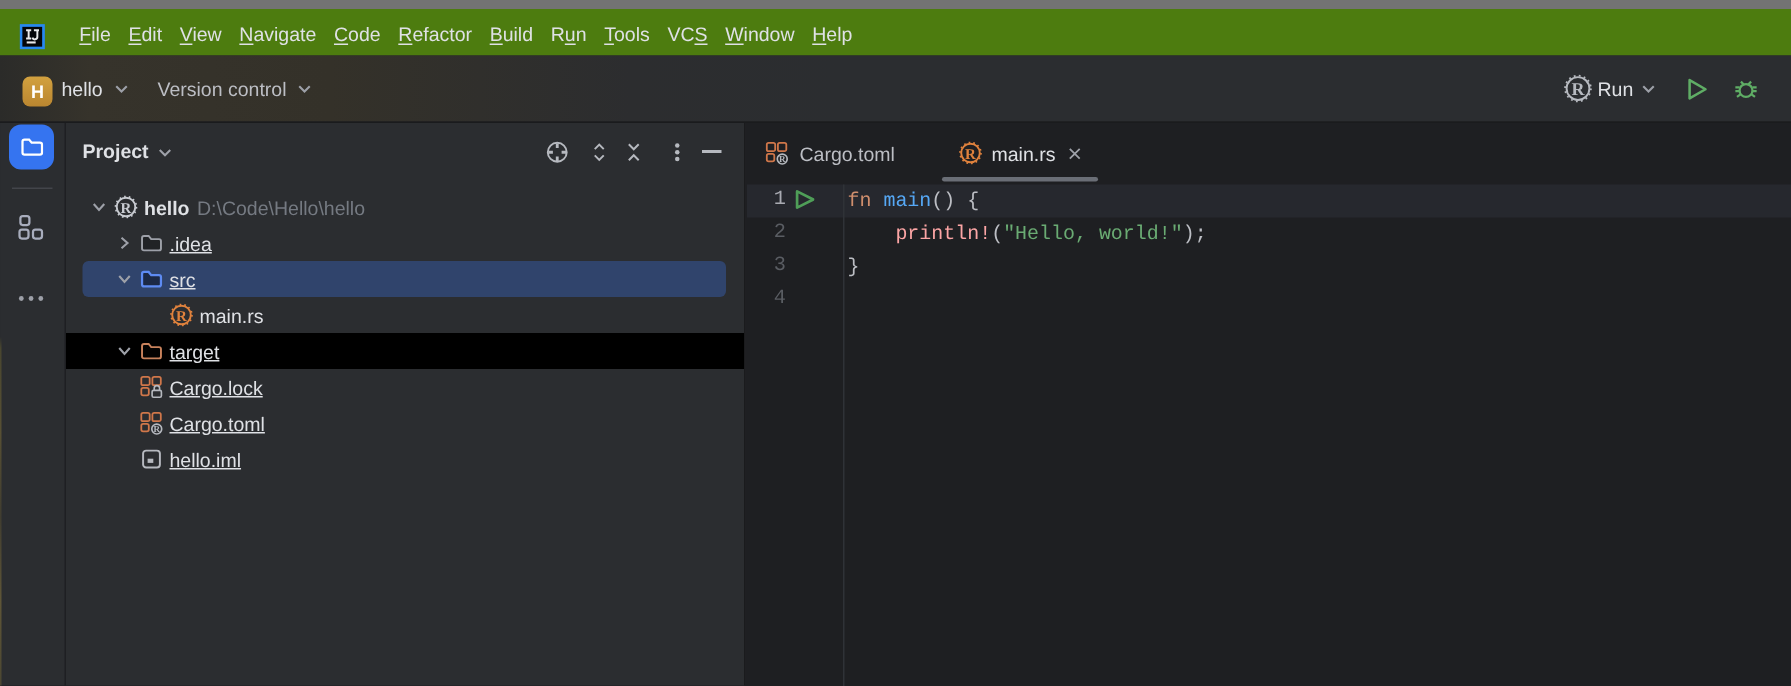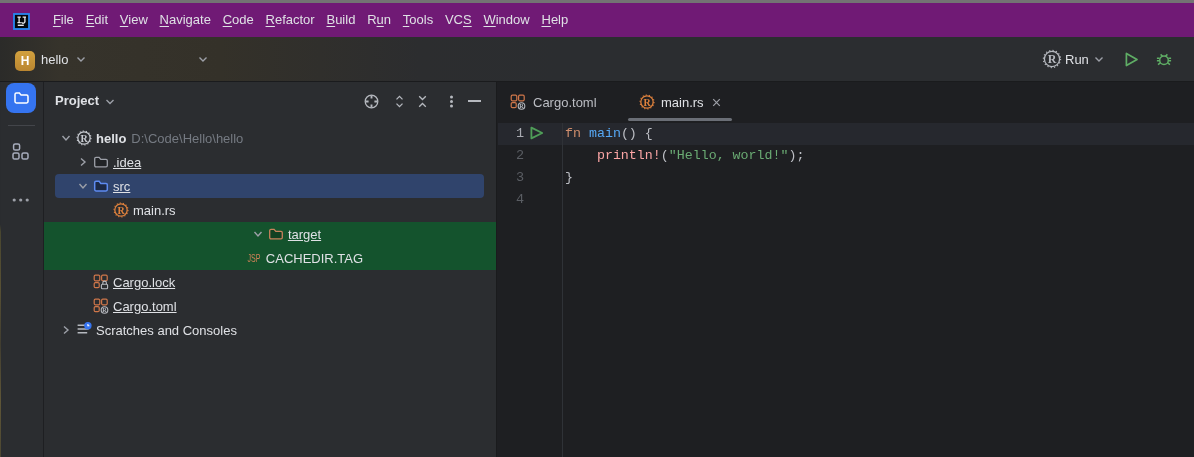--- a/index.html
+++ b/index.html
@@ -1,21 +1,21 @@
 <!DOCTYPE html>
 <html><head>
 <meta charset="utf-8">
 <style>
   * { margin:0; padding:0; box-sizing:border-box; }
   html,body { width:1194px; height:457px; overflow:hidden; background:#1E1F22;
     font-family:"Liberation Sans", sans-serif; }
   .abs { position:absolute; }
   
   #titlebar { position:absolute; left:0; top:0; width:1194px; height:37px;
-    background:#701a75; border-top:3px solid #737373; }
+    background:#4d7c0f; border-top:6px solid #737373; }
   #menus { position:absolute; left:47px; top:-2px; height:36px; display:flex; align-items:center; }
   #menus span.mi { padding:0 5.9px; font-size:13px; color:#DFE1E5; }
   #menus u { text-decoration:underline; text-underline-offset:2px; }
   
   #toolbar { position:absolute; left:0; top:37px; width:1194px;
     background:linear-gradient(to right,#2B2B29 0px,#36332B 60px,#343129 220px,#2C2D2F 420px,#2B2D30 560px);
     border-bottom:1px solid #1A1B1D; height:45px; }
   #hbadge { position:absolute; left:15px; top:14px; width:20px; height:20px; border-radius:5px;
     background:linear-gradient(#D2A13F,#BA8630); color:#fff; font-size:12px; font-weight:bold;
     text-align:center; line-height:20px; }
@@ -31,21 +31,21 @@
   #phead { position:absolute; left:0; top:0; width:100%; height:38px; }
   #phead b { position:absolute; left:11px; top:11px; font-size:13px; color:#DFE1E5; }
   
   #tree { position:absolute; left:0; top:44px; width:452px; }
   .row { position:relative; height:24px; display:flex; align-items:center; font-size:13px; color:#DFE1E5; }
   .row .chev { width:16px; height:16px; flex:0 0 16px; margin-right:2px; }
   .row .ico { width:16px; height:16px; flex:0 0 16px; margin-right:4px; }
   .l0 { padding-left:14px; }
   .l1 { padding-left:31px;text-decoration:underline; }
   .l2 { padding-left:51px; }
-  .brown { background:#14532d;justify-content:center; }
+  .brown { background:#000000; }
   .dim { color:#757A82; font-weight:normal; }
   #selrect { position:absolute; left:11px; right:12px; top:0px; bottom:0px;
     background:#30446C; border-radius:4px; z-index:0; }
   .row > * { z-index:1; }
   
   #editor { position:absolute; left:498px; top:0; width:696px; height:376px; background:#1E1F22; }
   #tabbar { position:absolute; left:0; top:0; width:100%; height:40px; }
   #curline { position:absolute; left:0; top:41px; width:100%; height:22px; background:#26282E; }
   .lnum { position:absolute; left:0; width:26px; text-align:right;
     font-family:"Liberation Mono", monospace; font-size:13.5px; line-height:22px; color:#5A5D63; }
@@ -78,20 +78,21 @@
       <span class="mi"><u>W</u>indow</span>
       <span class="mi"><u>H</u>elp</span>
   </div>
 </div>
 <div id="toolbar">
   <div id="hbadge">H</div>
   <div class="tbtext" style="left:41px; color:#DFE1E5;">hello</div>
   <svg class="abs" style="left:74px;top:15px" width="14" height="14" viewBox="0 0 14 14">
       <polyline points="3.5,5.5 7,9 10.5,5.5" fill="none" stroke="#9DA0A8" stroke-width="1.4"></polyline>
     </svg>
+  <div class="tbtext" style="left:105px; color:#BCBEC4;">Version control</div>
   <svg class="abs" style="left:196px;top:15px" width="14" height="14" viewBox="0 0 14 14">
       <polyline points="3.5,5.5 7,9 10.5,5.5" fill="none" stroke="#9DA0A8" stroke-width="1.4"></polyline>
     </svg>
 
   <svg class="abs" style="left:1042px;top:12px" width="20" height="20" viewBox="0 0 20 20">
     <circle cx="10" cy="10" r="8.6" fill="none" stroke="#B6B9BF" stroke-width="1.2" stroke-dasharray="1.2,2.2"></circle>
       <circle cx="10" cy="10" r="7.6" fill="none" stroke="#B6B9BF" stroke-width="1.3"></circle>
     <text x="10" y="14.2" font-family="Liberation Serif" font-weight="bold" font-size="12" fill="#B6B9BF" text-anchor="middle">R</text>
   </svg>
   <div class="tbtext" style="left:1065px; color:#DFE1E5;">Run</div>
@@ -211,27 +212,20 @@
       </div>
       <div class="row l1 brown">
         <svg class="chev" viewBox="0 0 16 16">
             <polyline points="4.5,6 8,10 11.5,6" fill="none" stroke="#9DA0A8" stroke-width="1.4"></polyline>
           </svg>
         <svg class="ico" viewBox="0 0 16 16">
             <path d="M1.7,4.6 q0,-1.3 1.3,-1.3 h3.1 l1.7,2.1 h5.2 q1.3,0 1.3,1.3 v4.9 q0,1.3 -1.3,1.3 h-10 q-1.3,0 -1.3,-1.3 z" fill="rgba(10,8,4,0.25)" stroke="#C8825C" stroke-width="1.3"></path>
           </svg>
         <span>target</span>
       </div>
-      <div class="row l2 brown">
-        <span class="chev"></span>
-        <svg class="ico" viewBox="0 0 16 16">
-            <text x="8" y="12.2" font-size="11" font-family="Liberation Sans" fill="#CF8157" text-anchor="middle" textLength="13" lengthAdjust="spacingAndGlyphs">JSP</text>
-          </svg>
-        <span>CACHEDIR.TAG</span>
-      </div>
       <div class="row l1">
         <span class="chev"></span>
         <svg class="ico" viewBox="0 0 16 16">
           <g fill="none" stroke="#D0774A" stroke-width="1.2">
               <rect x="1.2" y="1.2" width="5.6" height="5.6" rx="1.2"></rect>
               <rect x="8.6" y="1.2" width="5.6" height="5.6" rx="1.2"></rect>
               <rect x="1.2" y="8.6" width="5" height="5" rx="1.2"></rect>
             </g>
           <g fill="none" stroke="#B6B9BF" stroke-width="1.1">
               <rect x="8.4" y="10.2" width="6.2" height="4.6" rx="1"></rect>
@@ -246,32 +240,27 @@
           <g fill="none" stroke="#D0774A" stroke-width="1.2">
               <rect x="1.2" y="1.2" width="5.6" height="5.6" rx="1.2"></rect>
               <rect x="8.6" y="1.2" width="5.6" height="5.6" rx="1.2"></rect>
               <rect x="1.2" y="8.6" width="5" height="5" rx="1.2"></rect>
             </g>
           <circle cx="11.5" cy="12" r="3.3" fill="none" stroke="#B6B9BF" stroke-width="1.1"></circle>
           <text x="11.5" y="14.3" font-size="6" font-weight="bold" font-family="Liberation Serif" fill="#B6B9BF" text-anchor="middle">R</text>
         </svg>
         <span>Cargo.toml</span>
       </div>
-      <div class="row l0">
-        <svg class="chev" viewBox="0 0 16 16">
-            <polyline points="6,4.5 10,8 6,11.5" fill="none" stroke="#9DA0A8" stroke-width="1.4"></polyline>
-          </svg>
-        <svg class="ico" viewBox="0 0 16 16">
-          <g stroke="#B6B9BF" stroke-width="1.4" fill="none">
-              <path d="M1.6,3.2 h8 M1.6,7 h11 M1.6,10.8 h9.6"></path>
-            </g>
-          <circle cx="11.9" cy="3.8" r="3.7" fill="#3574F0"></circle>
-          <path d="M11.9,2 v1.8 h1.5" stroke="#fff" stroke-width="1.1" fill="none"></path>
-        </svg>
-        <span>Scratches and Consoles</span>
+      <div class="row l1">
+        <span class="chev"></span>
+        <svg class="ico" viewBox="0 0 16 16">
+            <rect x="2.4" y="2.4" width="11.2" height="11.2" rx="2" fill="none" stroke="#B6B9BF" stroke-width="1.3"></rect>
+            <rect x="5.4" y="7.8" width="3.8" height="2.8" fill="#B6B9BF"></rect>
+          </svg>
+        <span>hello.iml</span>
       </div>
     </div>
   </div>
   <div id="editor">
     <div id="tabbar">
       <div class="abs" style="left:12px;top:0;height:40px;display:flex;align-items:center">
         <svg width="16" height="16" viewBox="0 0 16 16">
           <g fill="none" stroke="#D0774A" stroke-width="1.2">
               <rect x="1.2" y="1.2" width="5.6" height="5.6" rx="1.2"></rect>
               <rect x="8.6" y="1.2" width="5.6" height="5.6" rx="1.2"></rect>

